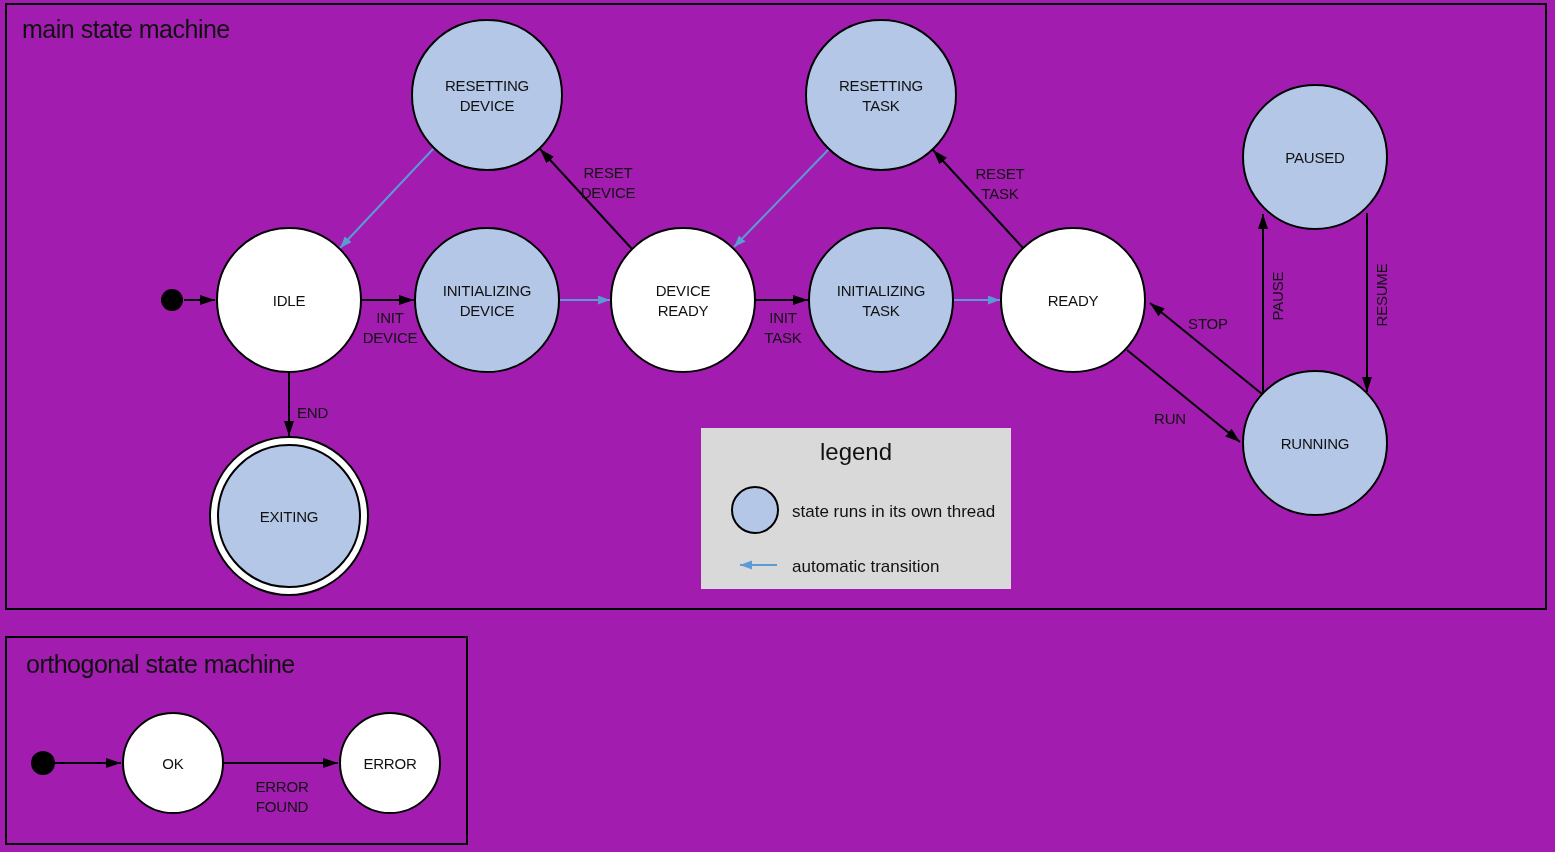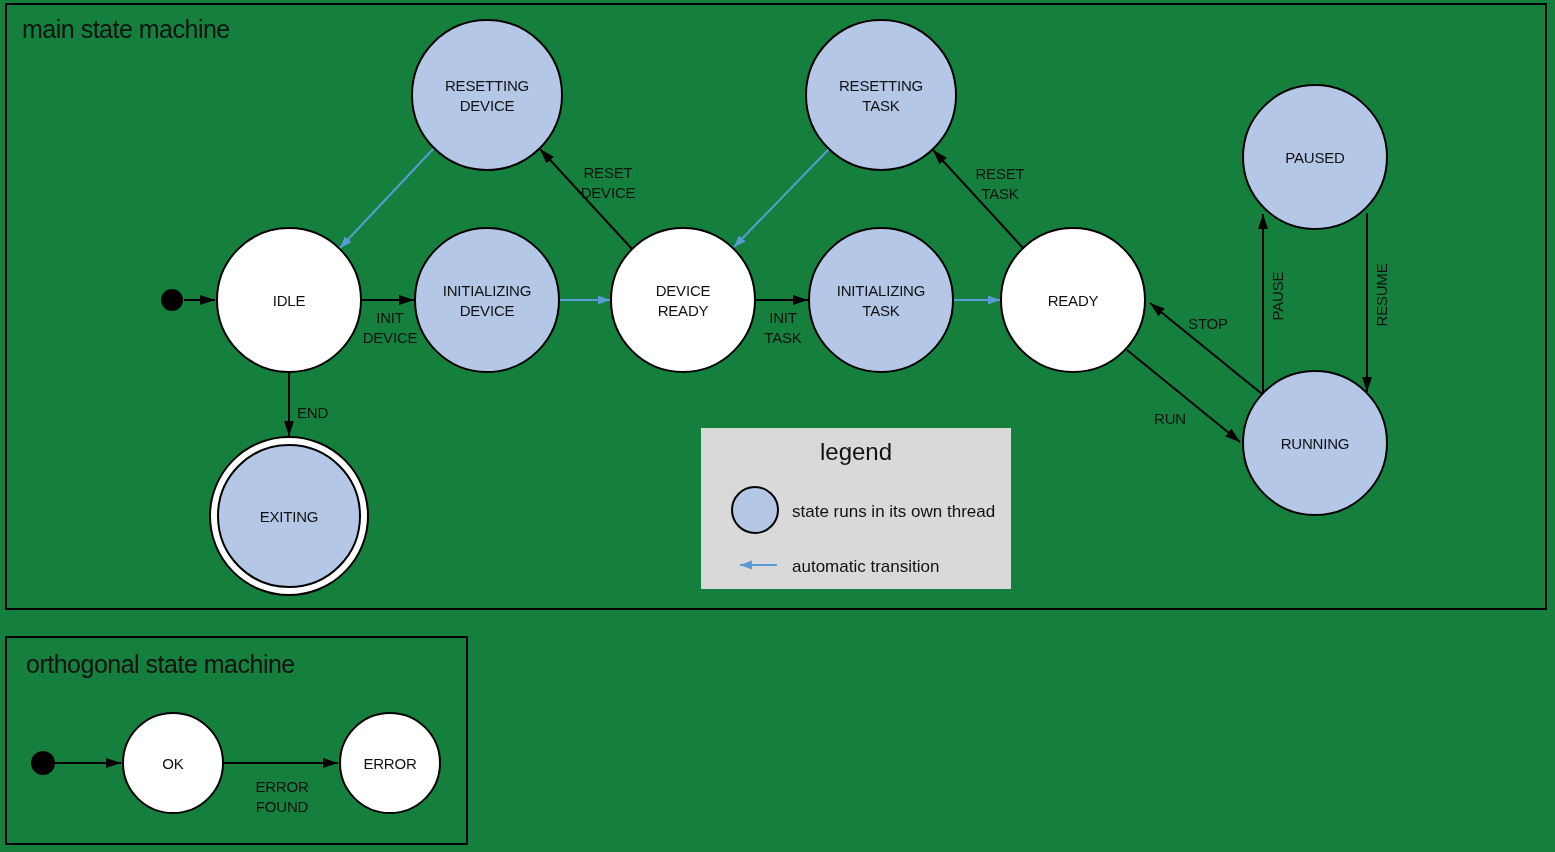--- a/index.html
+++ b/index.html
@@ -1,16 +1,16 @@
 <!DOCTYPE html>
 <html><head>
 <meta charset="utf-8">
 <style>
   html, body { margin: 0; padding: 0; background: #ffffff; }
-  .stage { position: relative; width: 1555px; height: 852px; background: #15803d; }
+  .stage { position: relative; width: 1555px; height: 852px; background: #a21caf; }
   svg text {
     font-family: "Liberation Sans", sans-serif;
     fill: #111111;
   }
   .box-title {
     font-size: 25px;
     font-weight: 500;
     letter-spacing: -0.5px;
     dominant-baseline: central;
   }

